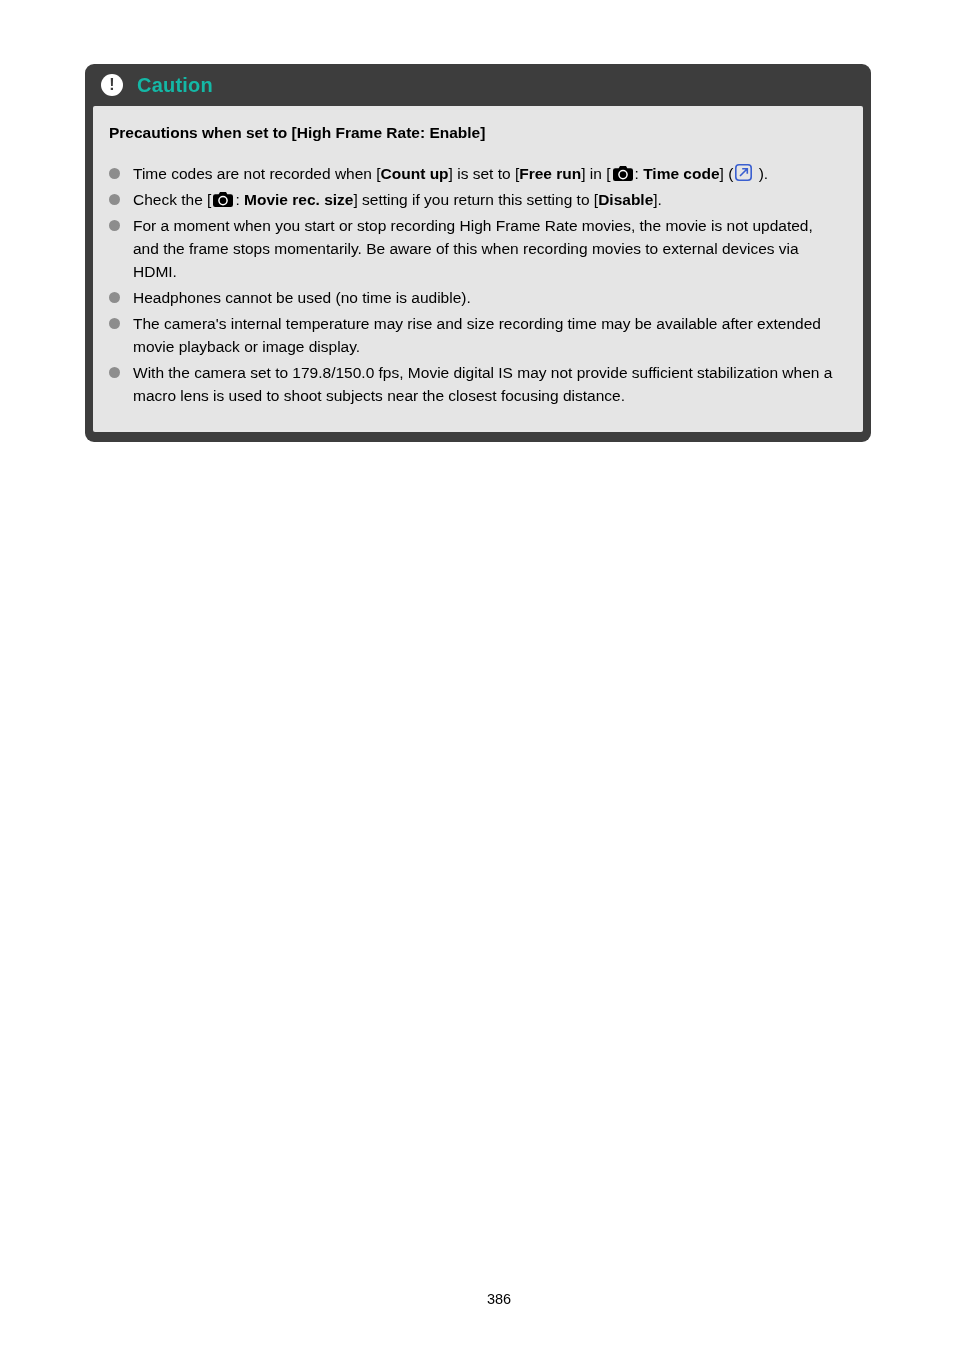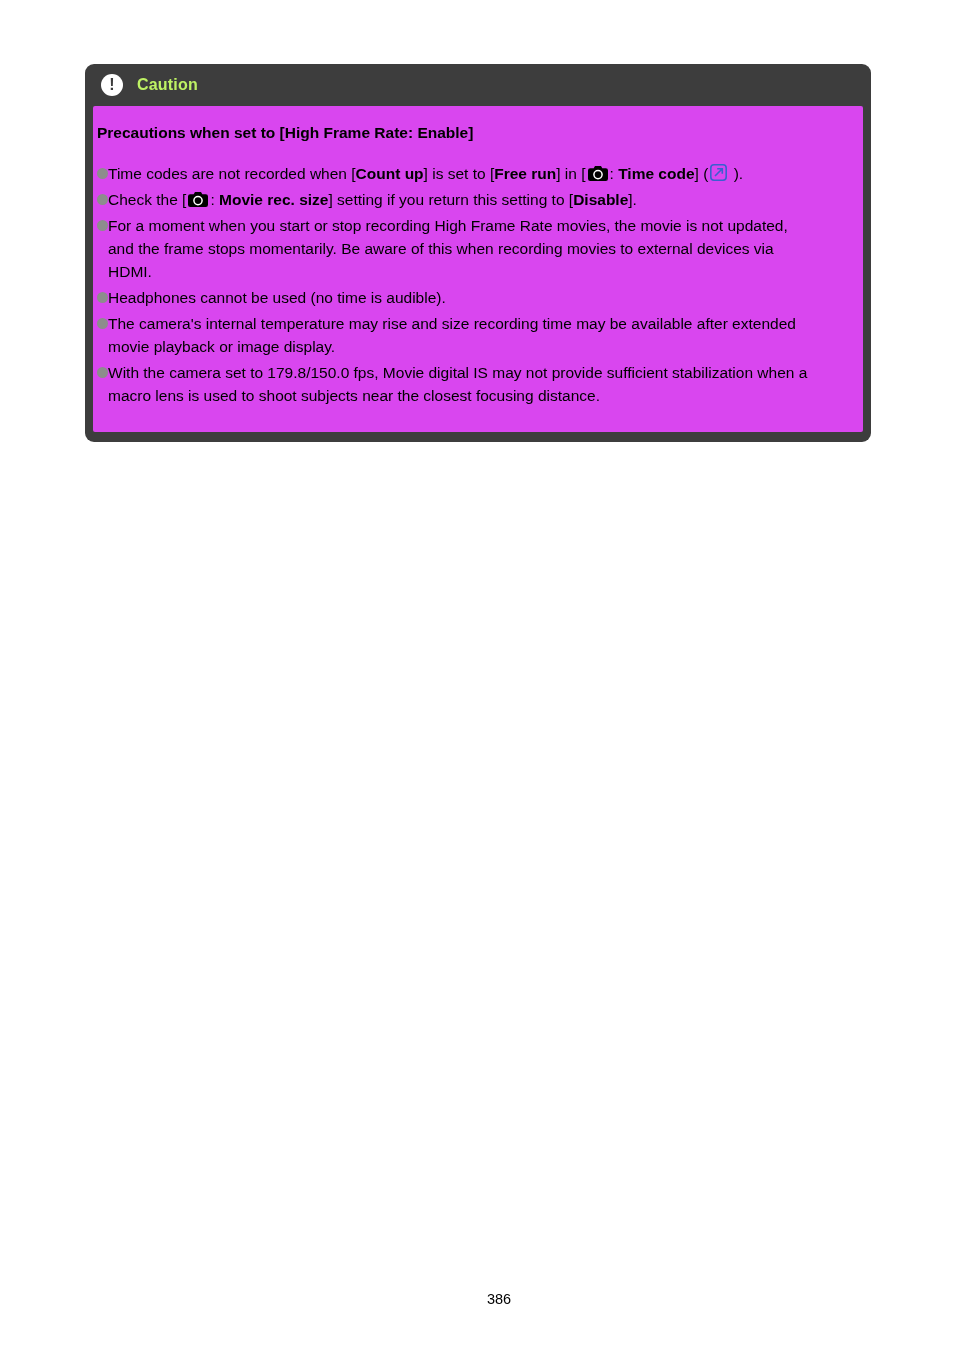--- a/index.html
+++ b/index.html
@@ -38,48 +38,49 @@
     background: #ffffff;
     color: #3d3d3d;
     font-weight: bold;
     font-size: 16px;
     line-height: 22px;
     text-align: center;
     flex: 0 0 auto;
   }
 
   .caution-title {
-    color: #bef264;
+    color: #14b8a6;
     font-weight: bold;
-    font-size: 16px;
+    font-size: 20px;
     letter-spacing: 0.2px;
   }
 
   .caution-body {
-    background: #d946ef;
+    background: #e5e5e5;
     margin: 0 8px;
     border-radius: 2px;
-    padding: 16px 20px 22px 4px;
+    padding: 16px 20px 22px 16px;
   }
 
   .caution-heading {
     font-weight: bold;
     font-size: 15.5px;
     margin: 2px 0 20px 0;
     color: #000000;
   }
 
   .c-list {
     list-style: none;
     margin: 0;
     padding: 0;
   }
 
   .c-item {
     display: flex;
+    gap: 13px;
     margin-bottom: 3px;
   }
 
   .bullet {
     flex: 0 0 auto;
     width: 11px;
     height: 11px;
     border-radius: 50%;
     background: #8d8d8d;
     margin-top: 6px;

